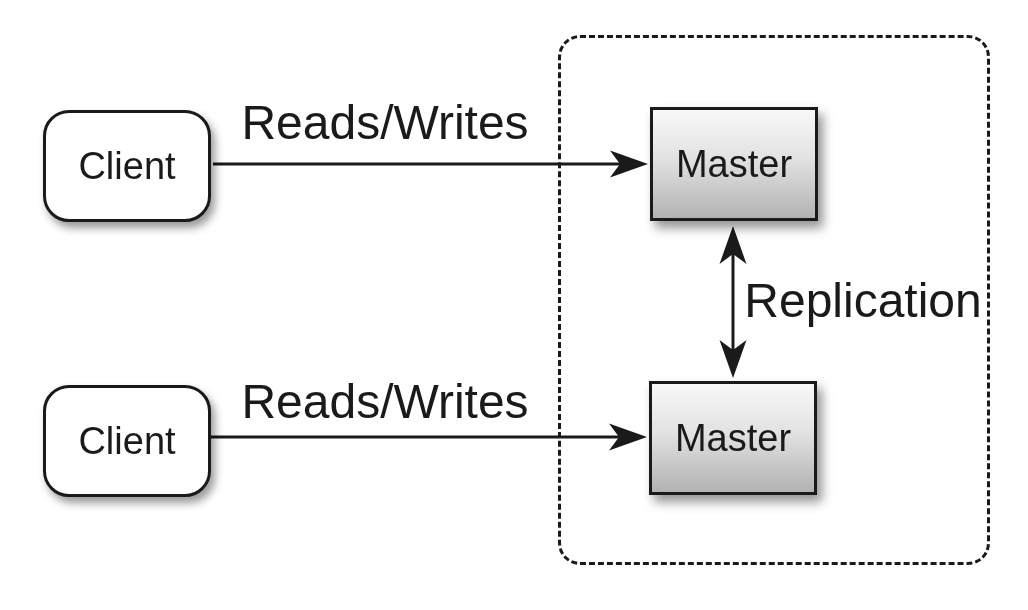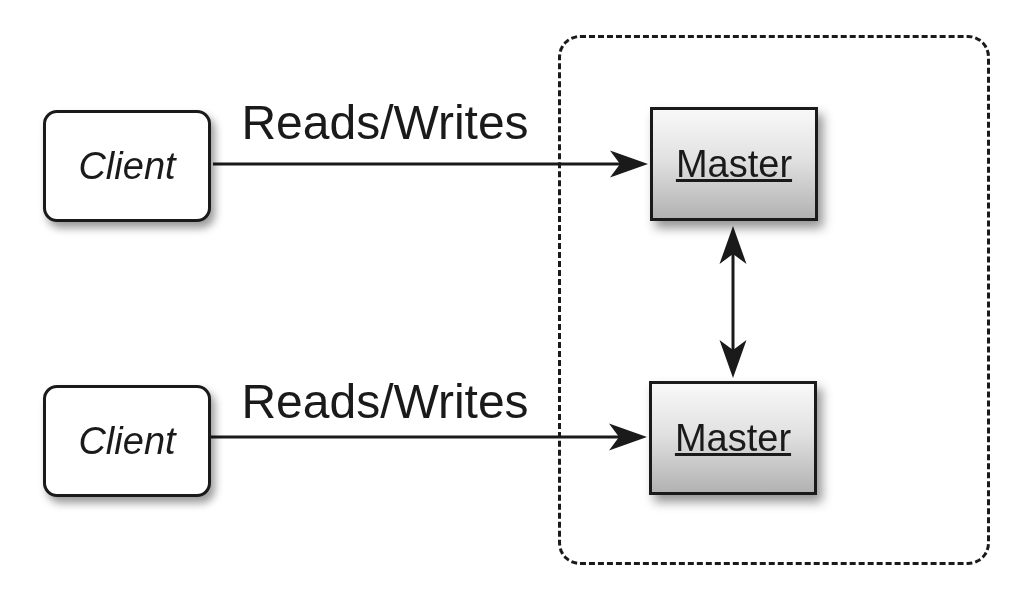--- a/index.html
+++ b/index.html
@@ -40,36 +40,34 @@
     align-items: center;
     justify-content: center;
     border: 3px solid var(--stroke, #1a1a1a);
     font-size: 38px;
     line-height: 1;
     color: var(--stroke, #1a1a1a);
   }
   .client {
     width: 162px;
     height: 106px;
-    border-radius: 14px;
+    border-radius: 26px;
     background: var(--client-fill, #ffffff);
     box-shadow: 4px 6px 9px rgba(0, 0, 0, 0.40);
-    font-style: italic;
   }
   .client-top    { left: 43px;  top: 110px; }
   .client-bottom { left: 43px;  top: 385px; }
   .master {
     width: 162px;
     height: 108px;
     background: linear-gradient(180deg,
       var(--master-gradient-top, #f8f8f8) 0%,
       #e2e2e2 45%,
       var(--master-gradient-bottom, #b2b2b2) 100%);
     box-shadow: 5px 7px 10px rgba(0, 0, 0, 0.42);
-    text-decoration: underline;
   }
   .master-top    { left: 650px; top: 107px; }
   .master-bottom { left: 649px; top: 381px; }
   .edge-label {
     position: absolute;
     font-size: 48px;
     line-height: 1.1;
     white-space: nowrap;
     transform: translate(-50%, -50%);
     color: var(--stroke, #1a1a1a);
@@ -118,14 +116,15 @@
   </div>
 
   <div class="node master master-bottom">
     <span>Master</span>
   </div>
 
   <div class="edge-label label-rw-top">Reads/Writes</div>
 
   <div class="edge-label label-rw-bottom">Reads/Writes</div>
 
+  <div class="edge-label label-replication">Replication</div>
 
 </div>
 
 </body></html>

